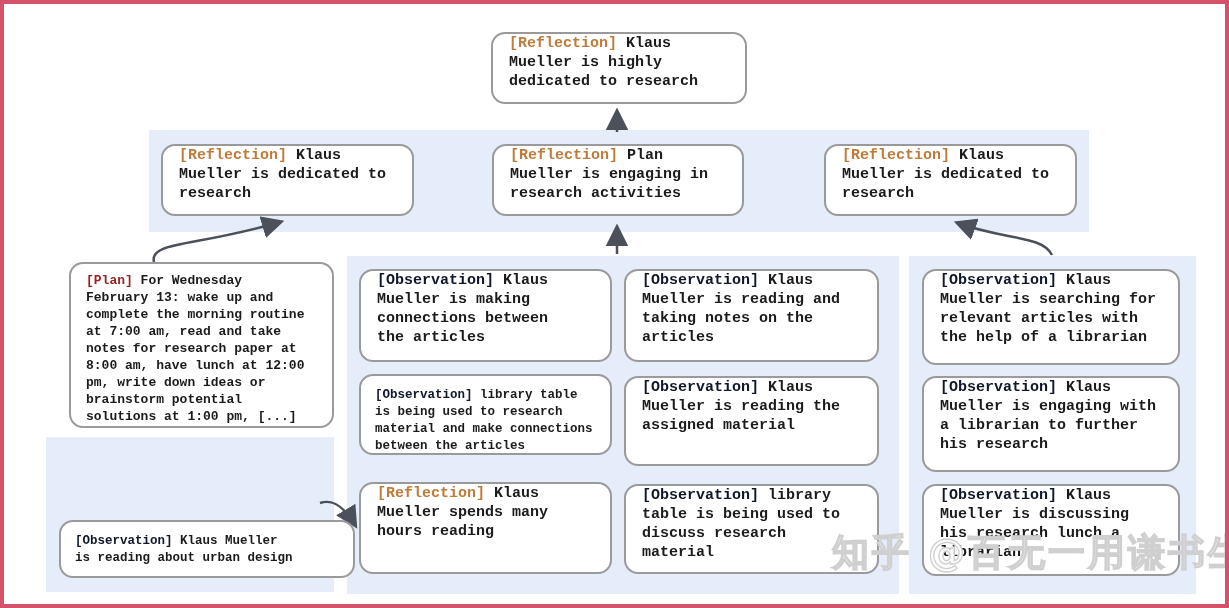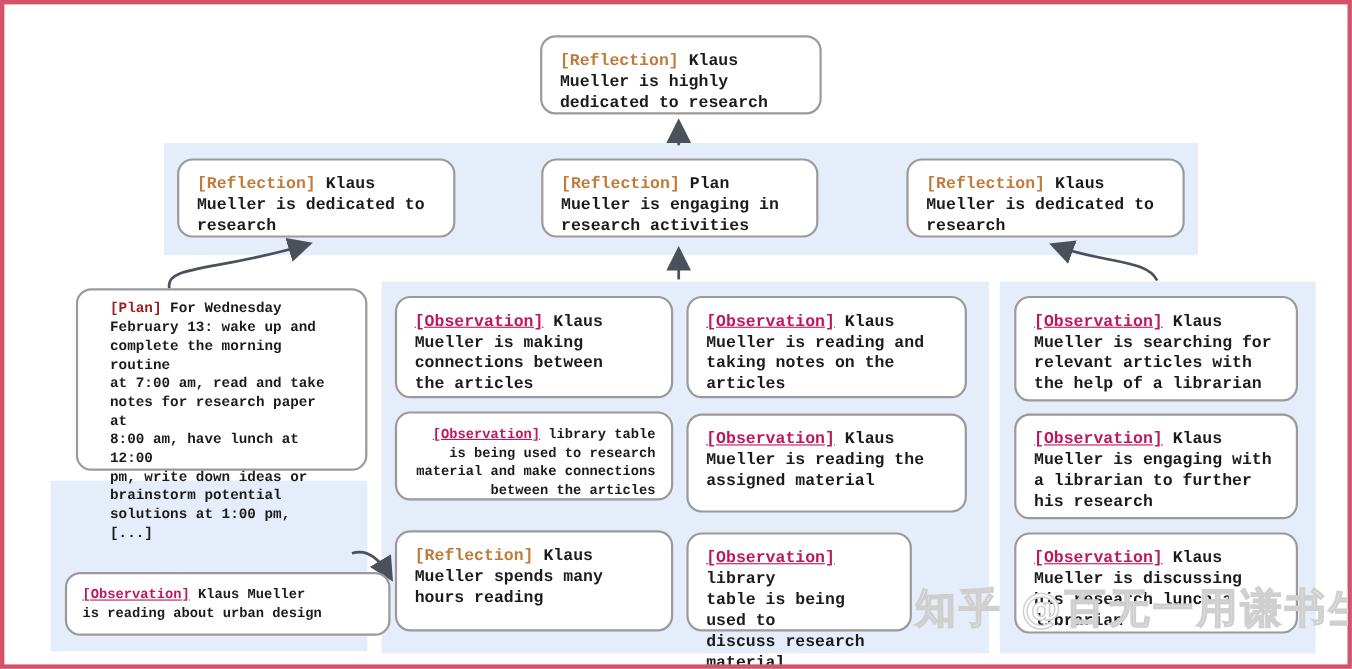--- a/index.html
+++ b/index.html
@@ -18,37 +18,37 @@
   }
   .node {
     position: absolute;
     background: #ffffff;
     border: 2px solid #9a9a9a;
     border-radius: 14px;
     color: #1b1b1b;
     font-weight: bold;
   }
   .txt {
-    padding: 12px 16px;
+    padding: 0 16px;
     font-size: 15px;
     line-height: 19px;
     white-space: pre-wrap;
   }
   .node.sm .txt {
     padding: 11px 14px;
     font-size: 12.5px;
     line-height: 17px;
   }
   .node.plan .txt {
-    padding: 8px 29px;
+    padding: 8px 15px;
     font-size: 13px;
     line-height: 17px;
   }
   .tag.ref  { color: #c07b3a; }
-  .tag.obs  { color: #be185d; text-decoration: underline; }
+  .tag.obs  { color: #0f172a; }
   .tag.plan { color: #9b2020; }
   .arrows {
     position: absolute;
     left: 0; top: 0;
     width: 1229px; height: 608px;
     pointer-events: none;
   }
   .watermark {
     position: absolute;
     left: 828px;
@@ -125,21 +125,21 @@
     <div class="txt"><span class="tag obs">[Observation]</span><span> Klaus Mueller
 is reading about urban design</span></div>
   </div>
 
   <div class="node" style="left:355px; top:265px; width:253px; height:93px;">
     <div class="txt"><span class="tag obs">[Observation]</span><span> Klaus
 Mueller is making
 connections between
 the articles</span></div>
   </div>
-  <div class="node sm" style="left:355px; top:370px; width:253px; height:81px;text-align:right;">
+  <div class="node sm" style="left:355px; top:370px; width:253px; height:81px;">
     <div class="txt"><span class="tag obs">[Observation]</span><span> library table
 is being used to research
 material and make connections
 between the articles</span></div>
   </div>
   <div class="node" style="left:355px; top:478px; width:253px; height:92px;">
     <div class="txt"><span class="tag ref">[Reflection]</span><span> Klaus
 Mueller spends many
 hours reading</span></div>
   </div>
@@ -148,21 +148,21 @@
     <div class="txt"><span class="tag obs">[Observation]</span><span> Klaus
 Mueller is reading and
 taking notes on the
 articles</span></div>
   </div>
   <div class="node" style="left:620px; top:372px; width:255px; height:90px;">
     <div class="txt"><span class="tag obs">[Observation]</span><span> Klaus
 Mueller is reading the
 assigned material</span></div>
   </div>
-  <div class="node" style="left:620px; top:480px; width:205px; height:90px;">
+  <div class="node" style="left:620px; top:480px; width:255px; height:90px;">
     <div class="txt"><span class="tag obs">[Observation]</span><span> library
 table is being used to
 discuss research material</span></div>
   </div>
 
   <div class="node" style="left:918px; top:265px; width:258px; height:96px;">
     <div class="txt"><span class="tag obs">[Observation]</span><span> Klaus
 Mueller is searching for
 relevant articles with
 the help of a librarian</span></div>

